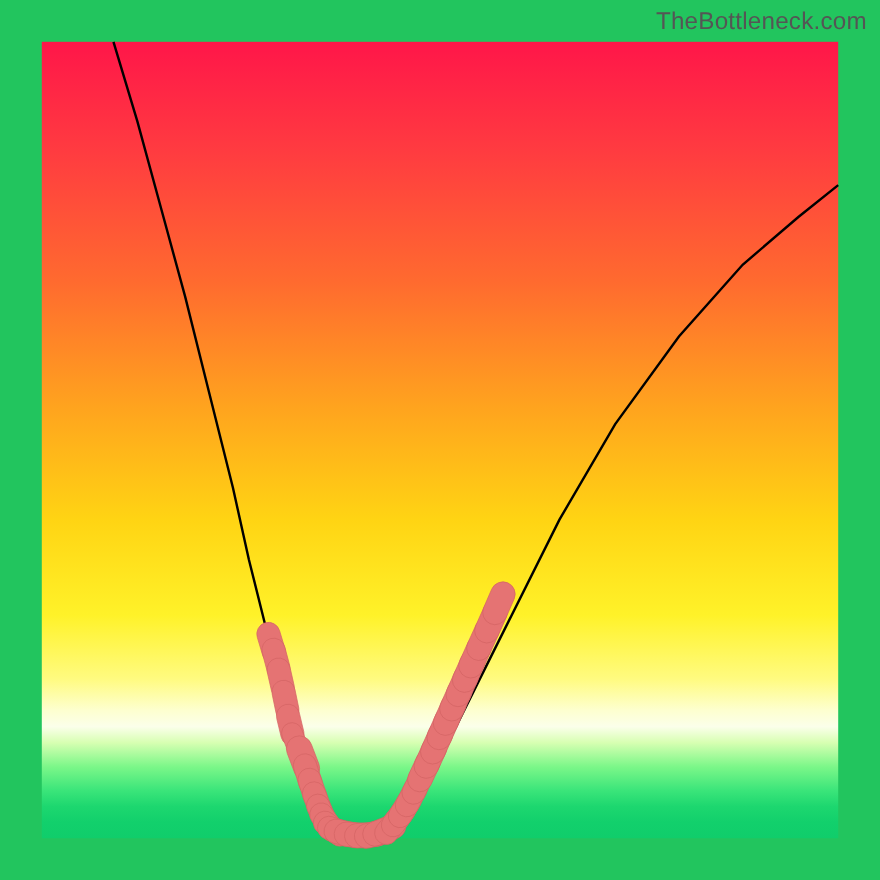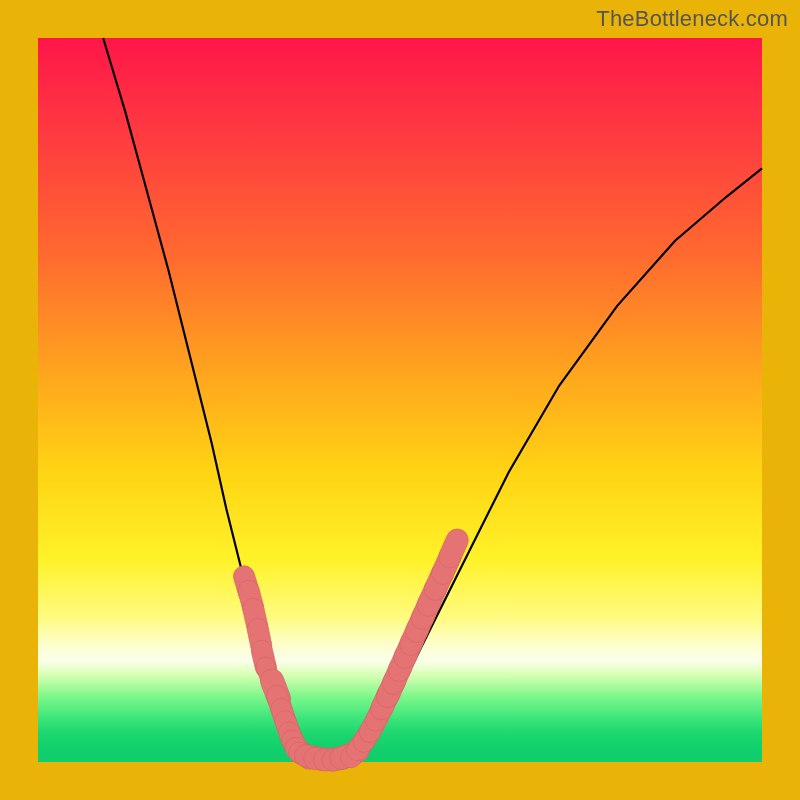--- a/index.html
+++ b/index.html
@@ -8,21 +8,21 @@
     width: 800px;
     height: 800px;
     overflow: hidden;
     background: #000;
     font-family: Arial, Helvetica, sans-serif;
   }
   .frame {
     position: relative;
     width: 800px;
     height: 800px;
-    background: #eab308;
+    background: #22c55e;
   }
   .watermark {
     position: absolute;
     top: 6px;
     right: 12px;
     color: #555;
     font-size: 22px;
     font-weight: 500;
     letter-spacing: 0.2px;
     z-index: 5;

